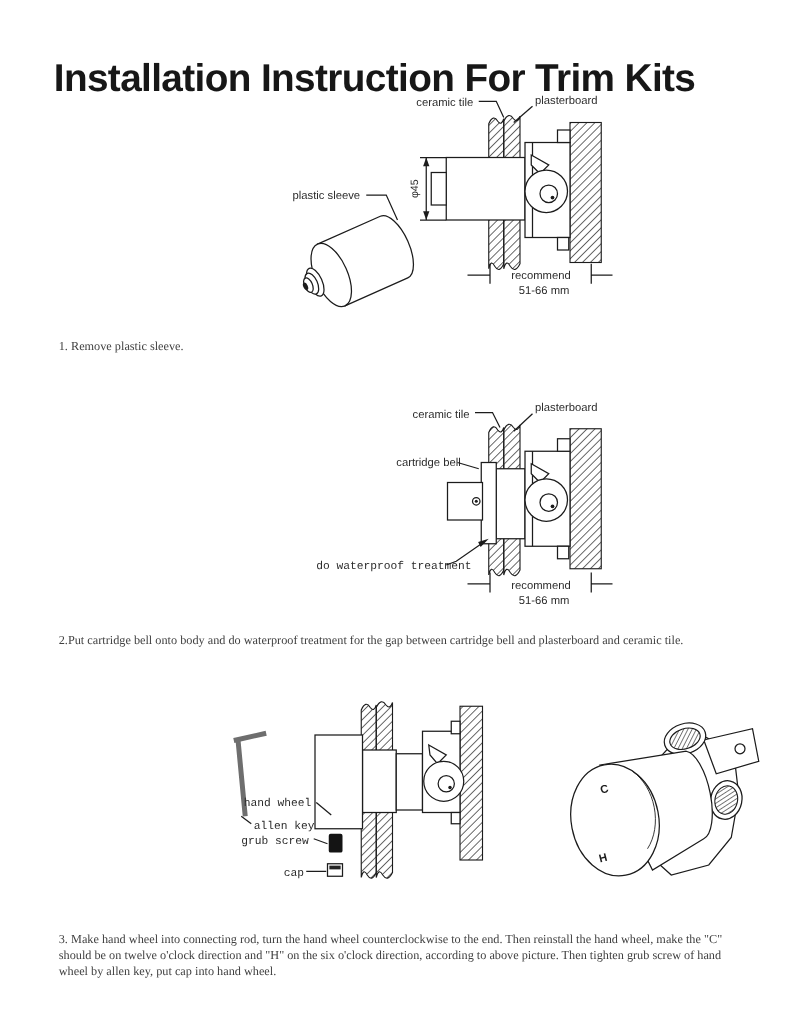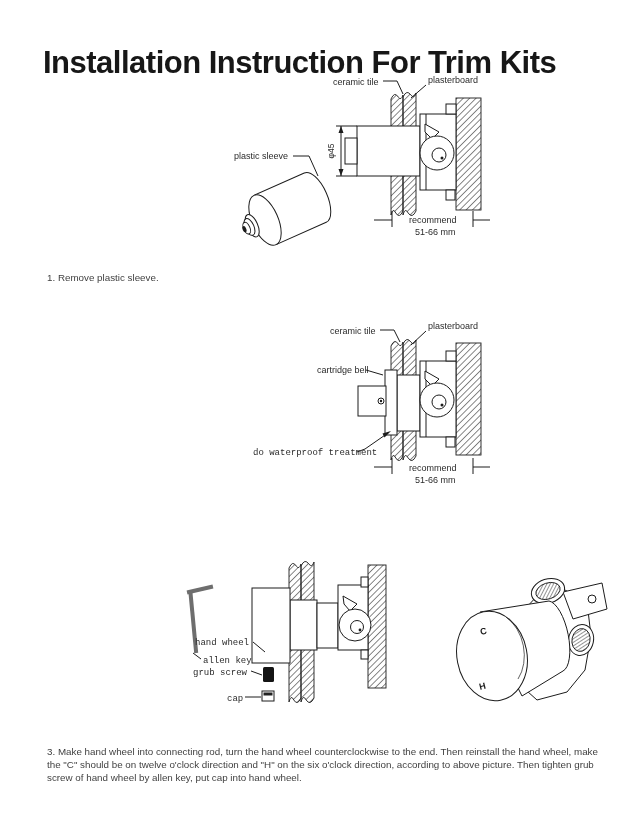--- a/index.html
+++ b/index.html
@@ -7,21 +7,21 @@
     position:relative;width:640px;height:818px;background:#ffffff;
     font-family:"Liberation Sans",sans-serif;overflow:hidden;
   }
   .title{
     position:absolute;left:43px;top:24px;width:570px;
     font-size:31px;font-weight:bold;letter-spacing:-0.5px;color:#171717;
     font-family:"Liberation Sans",sans-serif;white-space:nowrap;
   }
   .step{
     position:absolute;color:#3f3f3f;font-size:9.8px;line-height:1.32;
-    font-family:Liberation Sans, sans-serif;
+    font-family:Liberation Serif, serif;
   }
   #step1{left:47px;top:262px;width:520px;}
   #step2{left:47px;top:497px;width:536px;}
   #step3{left:47px;top:736px;width:552px;}
   svg{position:absolute;}
   #fig1{left:185px;top:64px;}
   #fig2{left:185px;top:309px;}
   #fig3{left:175px;top:550px;}
   svg .ln{stroke:#1c1c1c;stroke-width:1;fill:none;}
   svg .shape{fill:#ffffff;stroke:#1c1c1c;stroke-width:1;}
@@ -149,20 +149,21 @@
       <polygon points="206,122 199.5,128.5 197.5,124.5" fill="#1c1c1c"></polygon>
     </g>
 
     <g>
       <path class="ln" d="M189,158 H207 M207,149 V165 M288,149 V165 M288,158 H305"></path>
       <text class="lbl" x="224" y="162">recommend</text>
       <text class="lbl" x="230" y="174">51-66 mm</text>
     </g>
   </svg>
 
+  <p class="step" id="step2">2.Put cartridge bell onto body and do waterproof treatment for the gap between cartridge bell and plasterboard and ceramic tile.</p>
 
   <svg id="fig3" width="440" height="196" viewBox="0 0 440 196">
     <defs>
       <pattern id="f3h" patternUnits="userSpaceOnUse" width="4.5" height="4.5" patternTransform="rotate(45)">
         <line x1="0" y1="0" x2="0" y2="4.5" stroke="#464646" stroke-width="1.3"></line>
       </pattern>
       <pattern id="f3t" patternUnits="userSpaceOnUse" width="3" height="3" patternTransform="rotate(45)">
         <line x1="0" y1="0" x2="0" y2="3" stroke="#3a3a3a" stroke-width="1.1"></line>
       </pattern>
     </defs>

